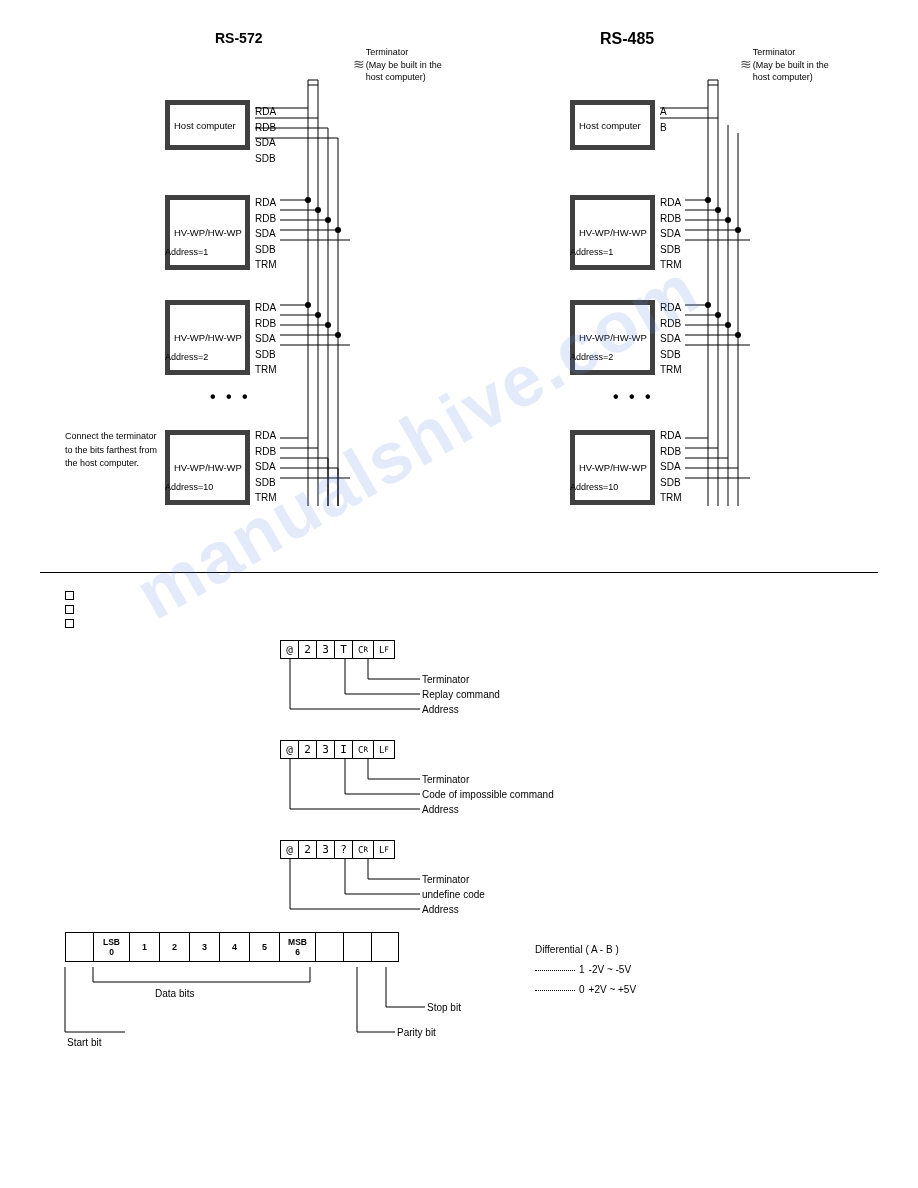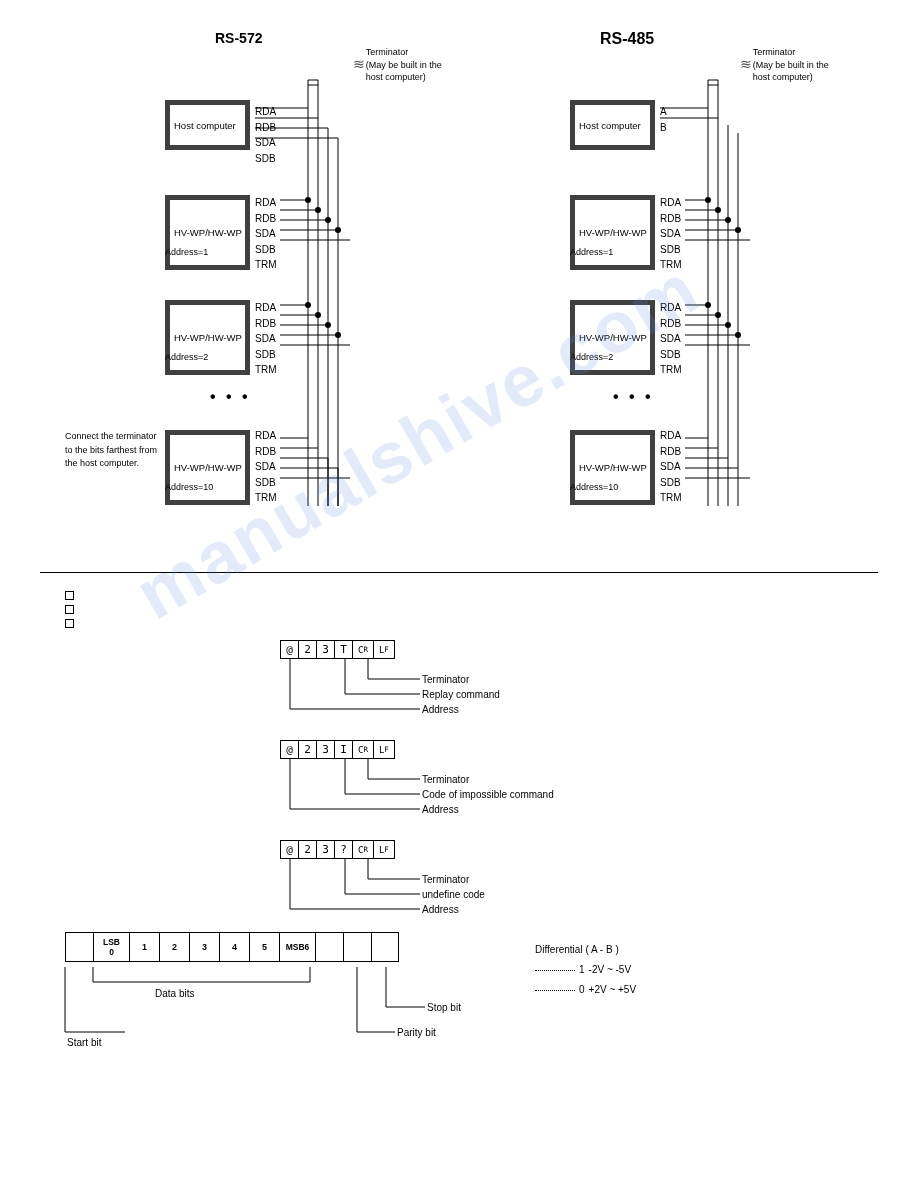--- a/index.html
+++ b/index.html
@@ -541,21 +541,21 @@
       <div style="width:30px; height:30px; border:1px solid #000; border-right:none; display:flex; align-items:center; justify-content:center; font-size:9px;">1</div>
 
       <div style="width:30px; height:30px; border:1px solid #000; border-right:none; display:flex; align-items:center; justify-content:center; font-size:9px;">2</div>
 
       <div style="width:30px; height:30px; border:1px solid #000; border-right:none; display:flex; align-items:center; justify-content:center; font-size:9px;">3</div>
 
       <div style="width:30px; height:30px; border:1px solid #000; border-right:none; display:flex; align-items:center; justify-content:center; font-size:9px;">4</div>
 
       <div style="width:30px; height:30px; border:1px solid #000; border-right:none; display:flex; align-items:center; justify-content:center; font-size:9px;">5</div>
 
-      <div style="width:36px; height:30px; border:1px solid #000; border-right:none; display:flex; flex-direction:row; align-items:center; justify-content:center; font-size:8.5px; line-height:1.2;">
+      <div style="width:36px; height:30px; border:1px solid #000; border-right:none; display:flex; flex-direction:column; align-items:center; justify-content:center; font-size:8.5px; line-height:1.2;">
           <span>MSB</span>
           <span>6</span>
         </div>
 
       <div style="width:28px; height:30px; border:1px solid #000; border-right:none; display:flex; align-items:center; justify-content:center; font-size:9px;"></div>
 
       <div style="width:28px; height:30px; border:1px solid #000; border-right:none; display:flex; align-items:center; justify-content:center; font-size:9px;"></div>
 
       <div style="width:28px; height:30px; border:1px solid #000; display:flex; align-items:center; justify-content:center; font-size:9px;"></div>
     </div>

